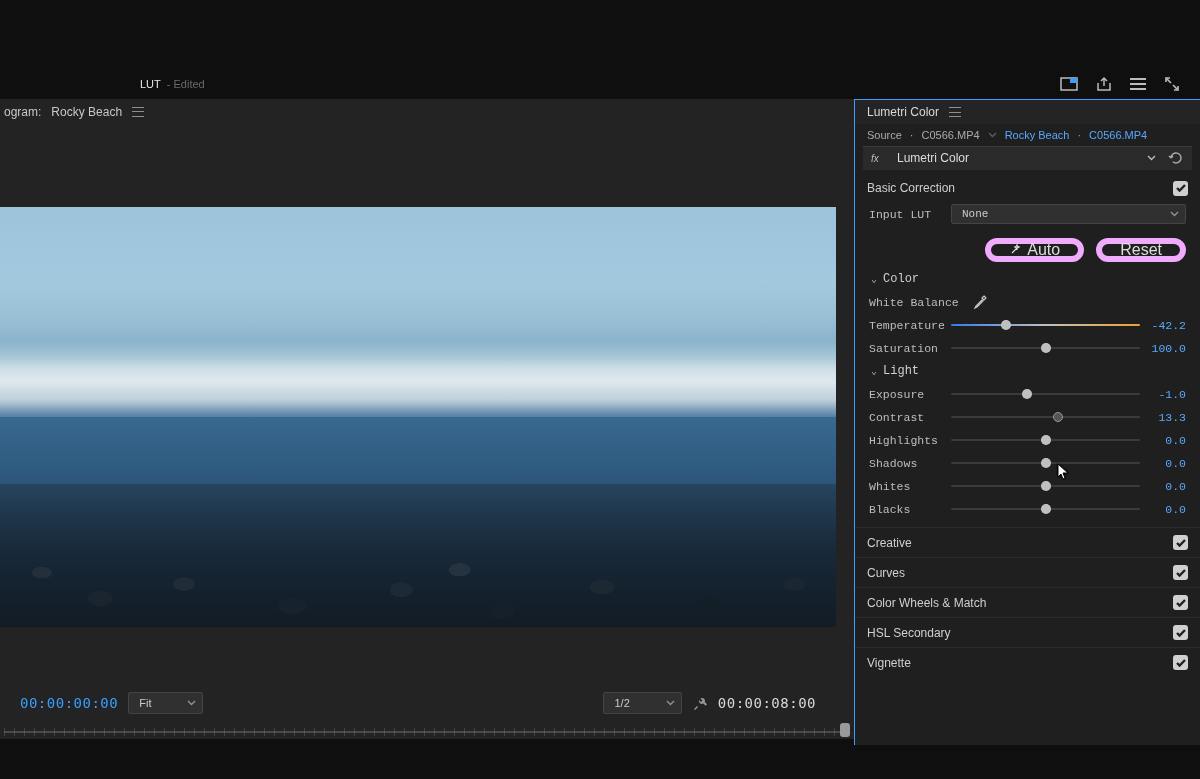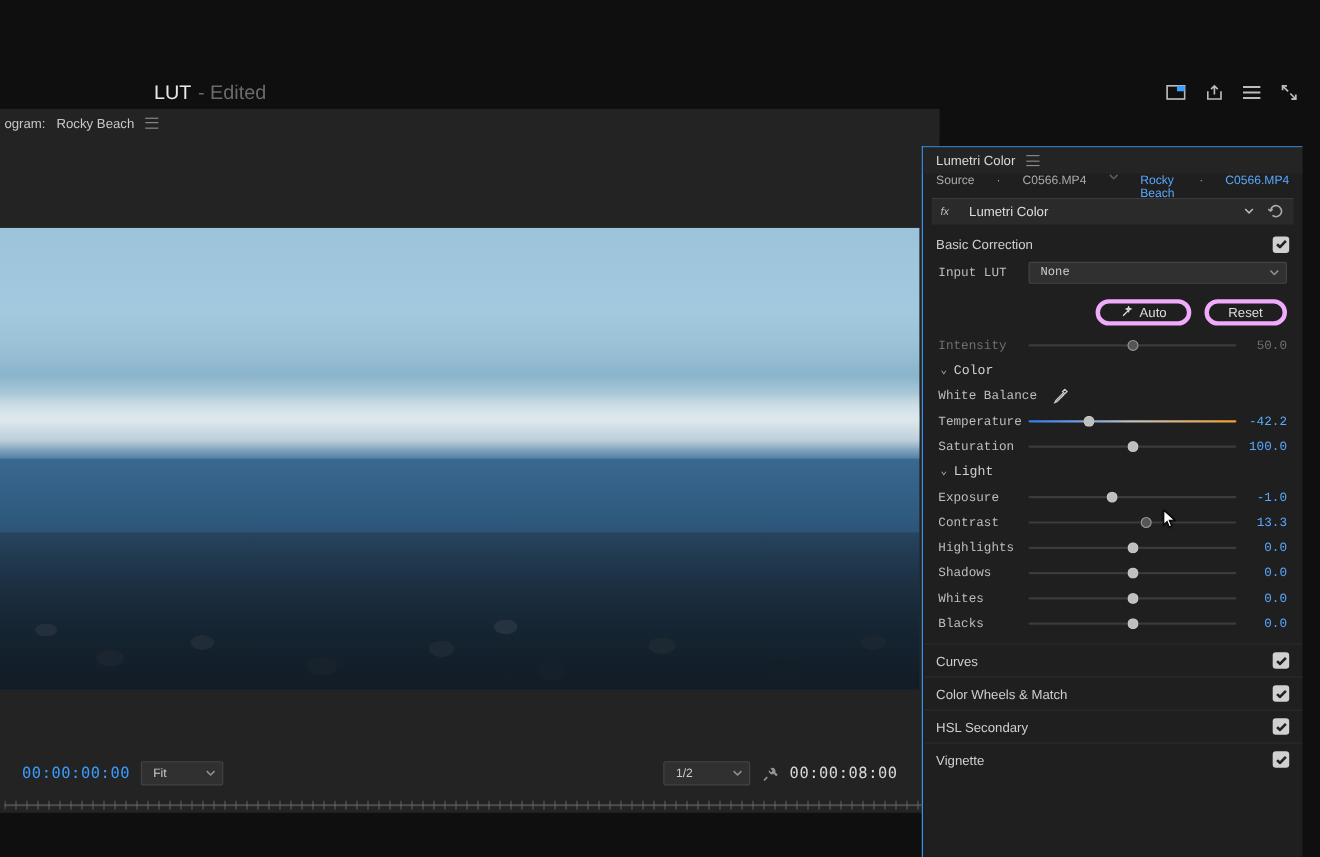--- a/index.html
+++ b/index.html
@@ -36,21 +36,21 @@
     height:30px;
     background:var(--bg0);
     display:flex;
     align-items:center;
     padding-left:140px;
   }
   .tab{
     display:flex;
     align-items:baseline;
     gap:6px;
-    font-size:18px;
+    font-size:11px;
   }
   .tab .name{color:#e8e8e8;font-weight:500;}
   .tab .suffix{color:var(--text-mute);}
   .topicons{
     position:absolute;
     right:20px;
     top:69px;
     height:30px;
     display:flex;
     align-items:center;
@@ -144,38 +144,37 @@
   .timeline .ticks{
     position:absolute;left:0;right:0;top:-3px;height:8px;
     background:repeating-linear-gradient(to right,#7a7a7a 0 1px,transparent 1px 10px);
     opacity:.35;
   }
   .timeline .end{width:10px;height:14px;border-radius:3px;background:#9a9a9a;}
   
   
   .right-panel{
     position:absolute;
-    right:16px;
+    right:0;
     top:99px;
     width:346px;
     height:646px;
     background:#1f1f1f;
     border-top:1px solid var(--panel-border);
     border-left:1px solid var(--panel-border);
     display:flex;
     flex-direction:column;
-    margin-top:34px;
   }
   .panel-tab{
     height:24px;display:flex;align-items:center;gap:10px;padding:0 12px;
     background:#242424;
     font-size:12px;color:#d8d8d8;
   }
   .crumbs{
-    height:22px;display:flex;align-items:flex-start;gap:20px;padding:0 12px;font-size:11px;color:var(--text-dim);
+    height:22px;display:flex;align-items:center;gap:8px;padding:0 12px;font-size:11px;color:var(--text-dim);
   }
   .crumbs .src{color:#aaa;}
   .crumbs .clip{color:var(--link);}
   .chev-s{opacity:.5;}
   .fx-row{
     height:24px;display:flex;align-items:center;gap:8px;padding:0 8px;border-bottom:1px solid #2b2b2b;background:#2a2a2a;margin:0 8px;border-top:1px solid #3a3a3a;
   }
   .fx-badge{
     font-size:10px;font-style:italic;color:#bbb;width:18px;
   }
@@ -202,22 +201,22 @@
   .row .ctrl{flex:1;position:relative;height:14px;display:flex;align-items:center;}
   .row .val{width:38px;text-align:right;font-size:11.5px;color:var(--link);}
   .row .val.dim{color:#6f6f6f;}
   .track2{flex:1;height:2px;background:#3b3b3b;position:relative;border-radius:1px;}
   .track2.grad-temp{background:linear-gradient(to right,#2f7cf0,#c0c0c0,#f0a030);} 
   .track2.grad-tint{background:linear-gradient(to right,#2fbf40,#c0c0c0,#d246d8);} 
   .thumb{position:absolute;top:50%;width:10px;height:10px;border-radius:50%;background:#bfbfbf;transform:translate(-50%,-50%);border:1px solid #fff2;}
   .thumb.dark{background:#555;border:1px solid #999;}
   
   .btn{
-    height:24px;border:4px solid #f0abfc;border-radius:14px;background:transparent;color:#ddd;
-    display:flex;align-items:center;justify-content:center;padding:0 18px;font-size:12px;gap:6px;
+    height:24px;border:6px solid #f0abfc;border-radius:14px;background:transparent;color:#ddd;
+    display:flex;align-items:center;justify-content:center;padding:0 18px;font-size:16px;gap:6px;
   }
   .btn-row{display:flex;justify-content:flex-end;gap:12px;padding:6px 14px 4px;}
   
   .subhdr{
     display:flex;align-items:center;gap:6px;height:22px;color:#d0d0d0;font-size:12px;padding-left:2px;
   }
   .subhdr .caret{font-size:10px;opacity:.85;}
   
   .cursor{
     position:absolute;left:1057px;top:463px;pointer-events:none;z-index:50;
@@ -388,29 +387,20 @@
           </svg>
       </span>
       <span>Auto</span>
     </div>
     <div class="btn">
       <span>Reset</span>
     </div>
   </div>
 
   <div class="inner-block">
-    <div class="row">
-      <span class="lbl dim">Intensity</span>
-      <div class="ctrl">
-        <div class="track2">
-            <div class="thumb dark" style="left:50%"></div>
-          </div>
-      </div>
-      <span class="val dim">50.0</span>
-    </div>
 
     <div class="subhdr">
       <span class="caret">⌄</span>
       <span>Color</span>
     </div>
 
     <div class="row">
       <span class="lbl" style="width:96px;flex:0 0 96px;">White Balance</span>
       <span class="ico">
         <svg width="14" height="14" viewBox="0 0 14 14">
@@ -500,20 +490,28 @@
       <div class="ctrl">
         <div class="track2">
             <div class="thumb" style="left:50%"></div>
           </div>
       </div>
       <span class="val">0.0</span>
     </div>
   </div>
 
   <div class="section-row">
+    <span>Creative</span>
+    <span class="check">
+        <svg width="10" height="8" viewBox="0 0 10 8">
+          <path d="M1 4l2.6 2.6L9 1"></path>
+        </svg>
+      </span>
+  </div>
+  <div class="section-row">
     <span>Curves</span>
     <span class="check">
         <svg width="10" height="8" viewBox="0 0 10 8">
           <path d="M1 4l2.6 2.6L9 1"></path>
         </svg>
       </span>
   </div>
   <div class="section-row">
     <span>Color Wheels &amp; Match</span>
     <span class="check">

